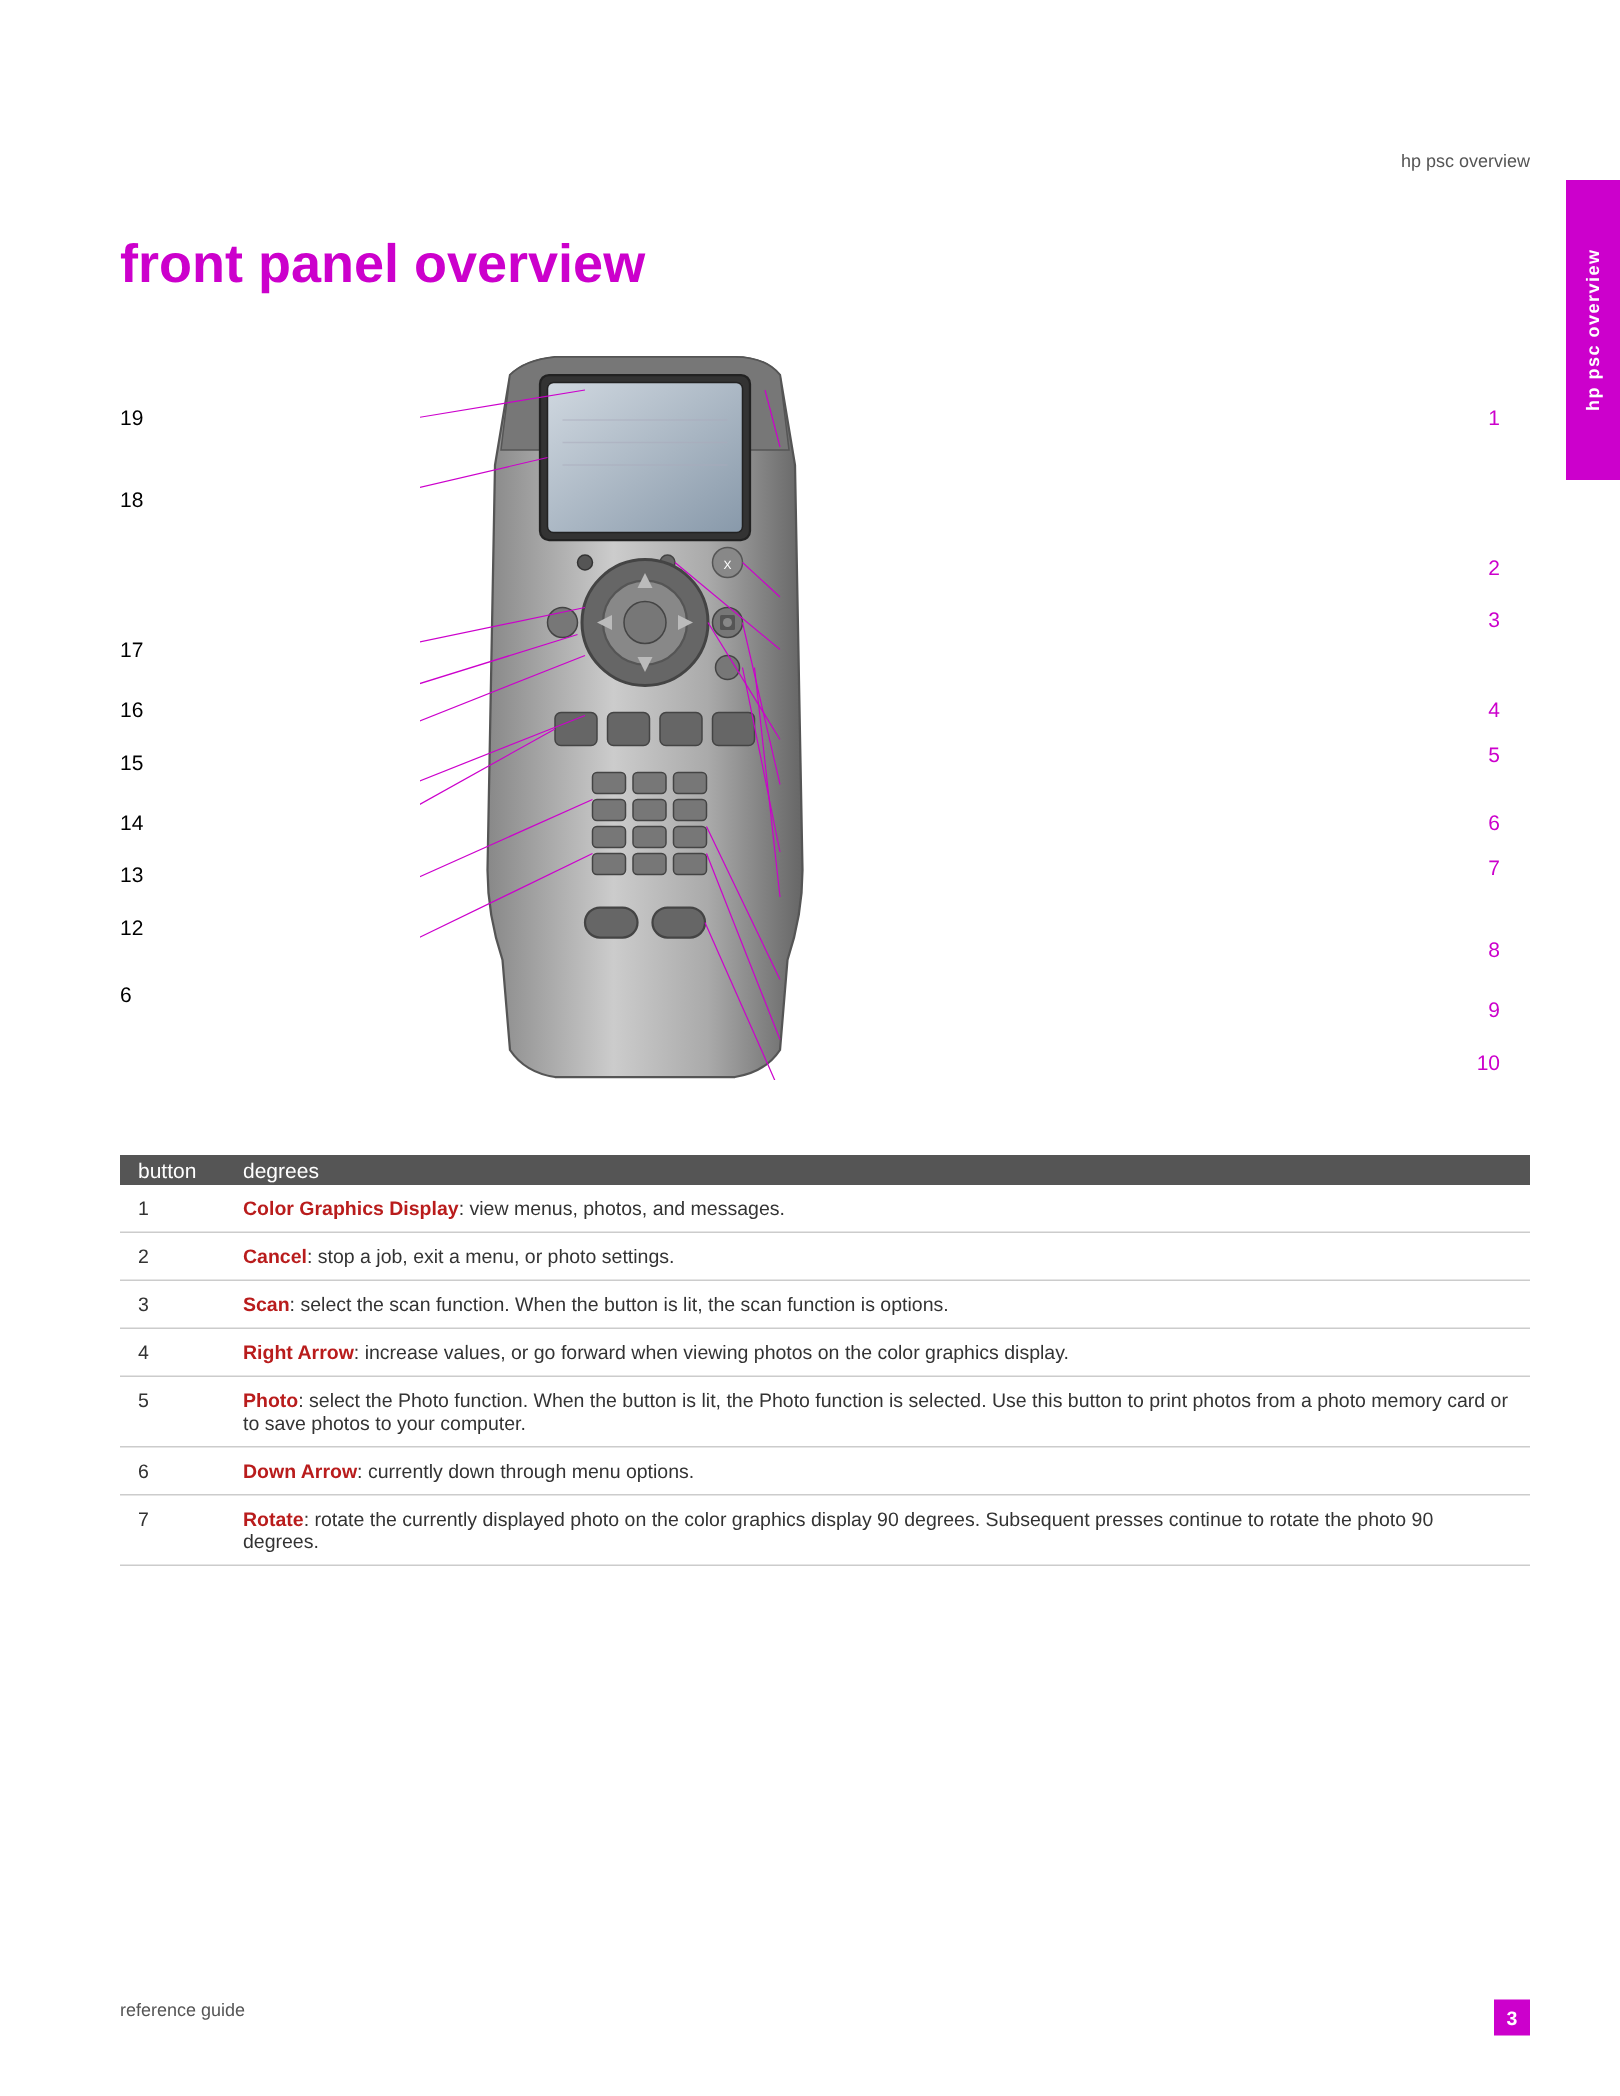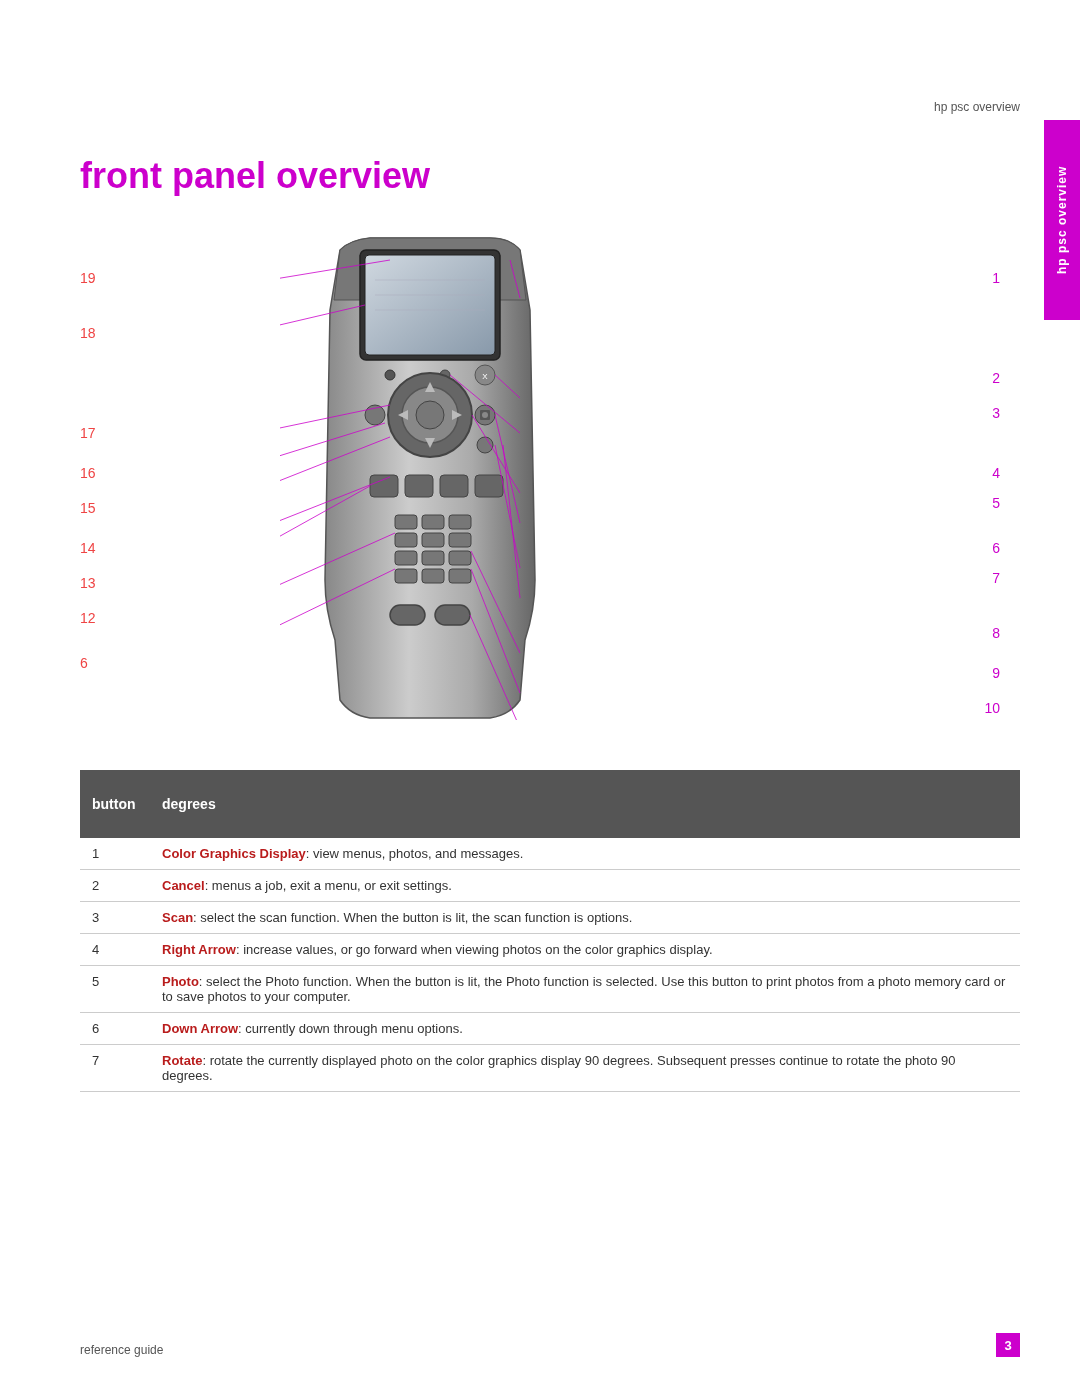--- a/index.html
+++ b/index.html
@@ -70,21 +70,21 @@
       left: 200px;
       top: 20px;
       width: 300px;
       height: 490px;
     }
 
     
     .label-left {
       position: absolute;
       left: 0;
-      color: #ef4444;
+      color: #000000;
       font-size: 14px;
       font-weight: normal;
     }
 
     
     .label-right {
       position: absolute;
       right: 20px;
       color: #cc00cc;
       font-size: 14px;
@@ -103,23 +103,23 @@
       width: 100%;
       border-collapse: collapse;
     }
 
     table thead tr {
       background: #555;
       color: #fff;
     }
 
     table thead th {
-      padding: 26px 12px;
+      padding: 2px 12px;
       text-align: left;
-      font-weight: bold;
+      font-weight: normal;
       font-size: 14px;
     }
 
     table tbody tr {
       border-bottom: 1px solid #ccc;
       vertical-align: top;
     }
 
     table tbody td {
       padding: 8px 12px;
@@ -138,21 +138,21 @@
     }
 
     
     .footer {
       position: absolute;
       bottom: 40px;
       left: 80px;
       right: 60px;
       display: flex;
       justify-content: space-between;
-      align-items: flex-end;
+      align-items: flex-start;
       font-size: 12px;
       color: #555;
     }
 
     .footer-page-num {
       background: #cc00cc;
       color: #fff;
       width: 24px;
       height: 24px;
       display: flex;
@@ -344,21 +344,21 @@
     <tbody>
       <tr>
         <td>1</td>
         <td>
           <span class="purple-bold">Color Graphics Display</span><span>: view menus, photos, and messages.</span>
         </td>
       </tr>
       <tr>
         <td>2</td>
         <td>
-          <span class="purple-bold">Cancel</span><span>: menus a job, exit a menu, or exit settings.</span>
+          <span class="purple-bold">Cancel</span><span>: stop a job, exit a menu, or photo settings.</span>
         </td>
       </tr>
       <tr>
         <td>3</td>
         <td>
           <span class="purple-bold">Scan</span><span>: select the scan function. When the button is lit, the scan function is options.</span>
         </td>
       </tr>
       <tr>
         <td>4</td>

